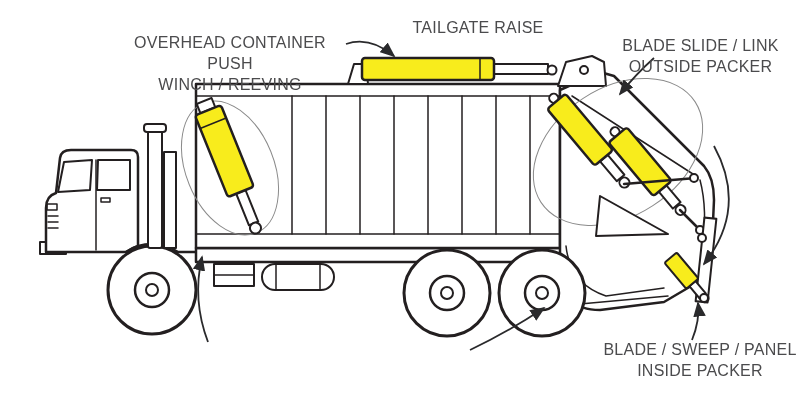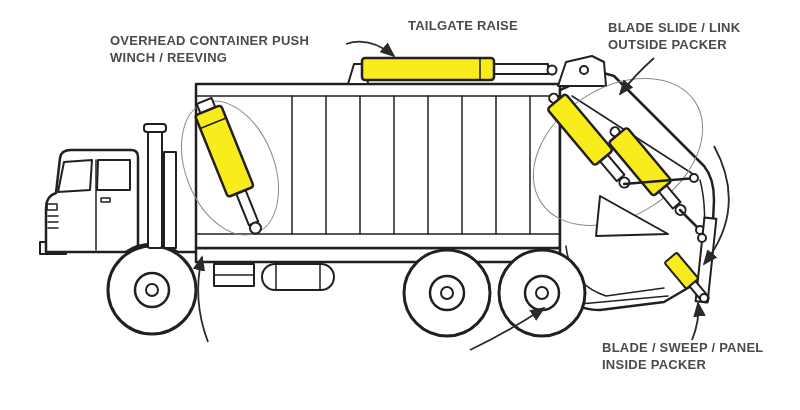--- a/index.html
+++ b/index.html
@@ -2,21 +2,21 @@
 <html><head>
 <meta charset="utf-8">
 <style>
   html,body{margin:0;padding:0;background:#ffffff;}
   .stage{
     position:relative;width:800px;height:410px;background:#ffffff;
     overflow:hidden;font-family:"Liberation Sans",sans-serif;
   }
   .stage svg{position:absolute;left:0;top:0;}
   .label{
-    position:absolute;font-weight:bold;font-size:13px;
+    position:absolute;text-align:center;font-weight:normal;font-size:16px;
     line-height:1.3;letter-spacing:.25px;color:#4b4b4d;white-space:pre-line;
     -webkit-user-select:none;user-select:none;
   }
 </style>
 </head>
 <body>
 
 <div class="stage">
 
   <svg width="800" height="410" viewBox="0 0 800 410">
@@ -149,20 +149,20 @@
       <path d="M470,350 Q508,332 544,308" marker-end="url(#ah)"></path>
       <path d="M208,342 Q192,300 202,257" marker-end="url(#ah)"></path>
     </g>
   </svg>
 
   <div class="label" style="left:110px;top:33px;width:240px;">OVERHEAD CONTAINER PUSH
 WINCH / REEVING</div>
 
   <div class="label" style="left:408px;top:18px;width:140px;">TAILGATE RAISE</div>
 
-  <div class="label" style="left:608px;top:20px;width:185px;">BLADE SLIDE / LINK
+  <div class="label" style="left:608px;top:36px;width:185px;">BLADE SLIDE / LINK
 OUTSIDE PACKER</div>
 
 
 
   <div class="label" style="left:602px;top:340px;width:196px;">BLADE / SWEEP / PANEL
 INSIDE PACKER</div>
 </div>
 
 </body></html>

